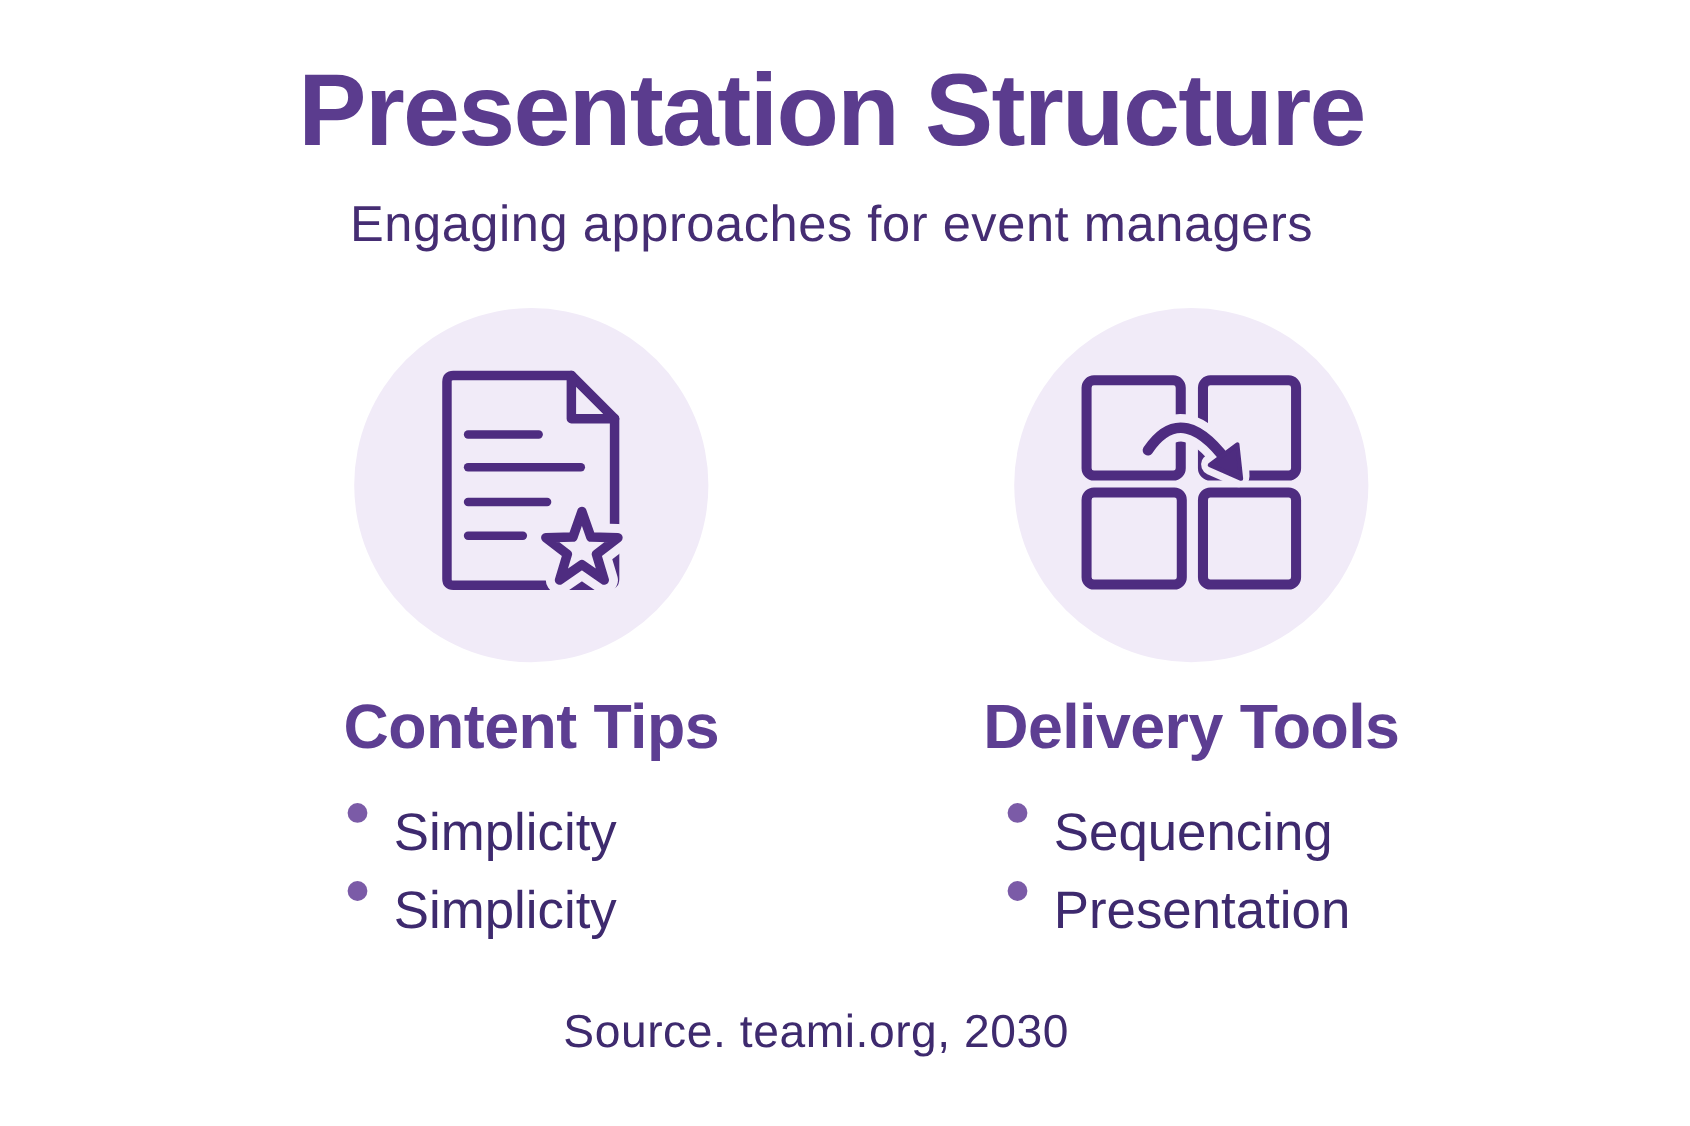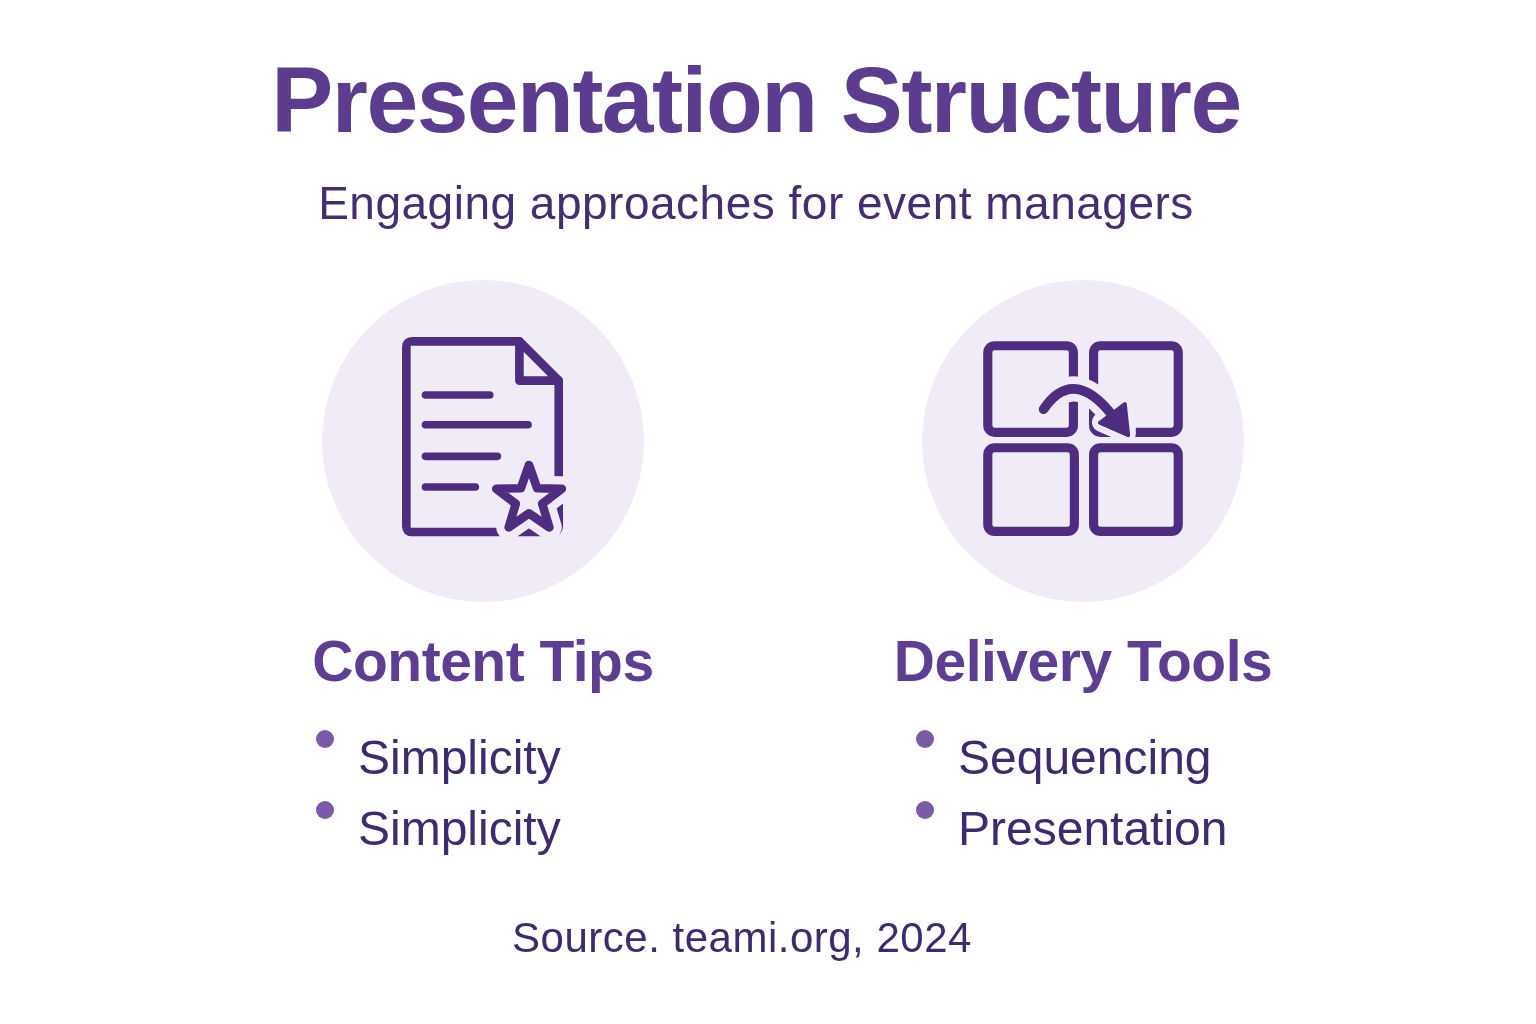--- a/index.html
+++ b/index.html
@@ -119,16 +119,16 @@
         <div class="bullet-row">
           <span class="bullet-dot"></span>
           <span class="bullet-label">Presentation</span>
         </div>
       </div>
     </div>
 
   </div>
 
   <div class="footer">
-    <span class="source-text">Source. teami.org, 2024</span>
+    <span class="source-text">Source. teami.org, 2030</span>
   </div>
 
 </div>
 
 </body></html>

